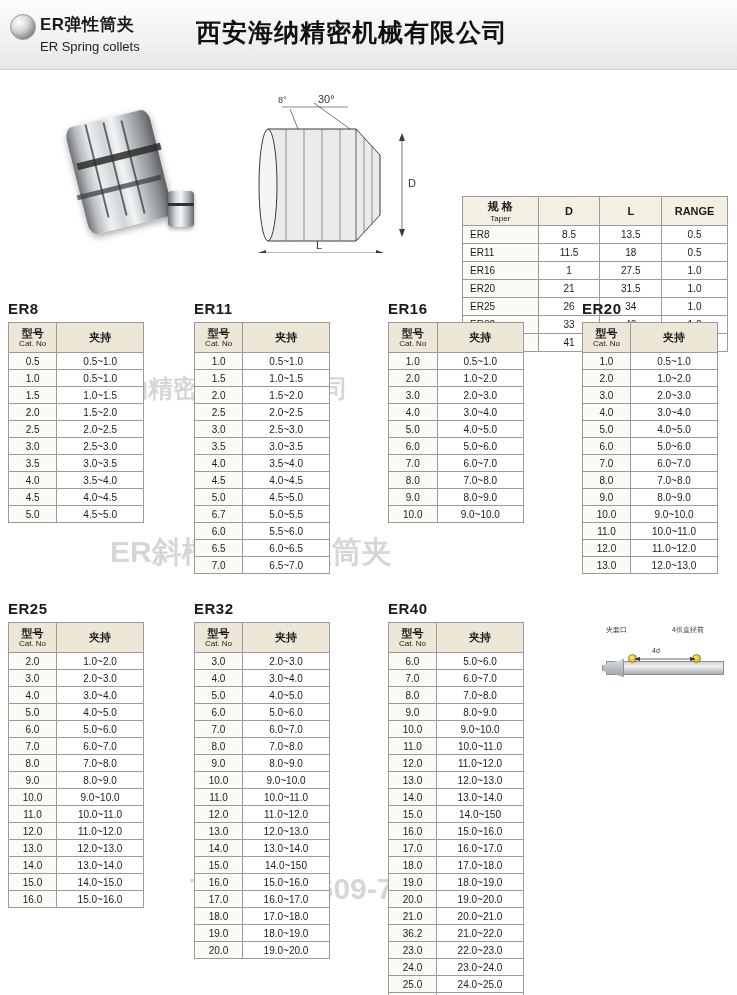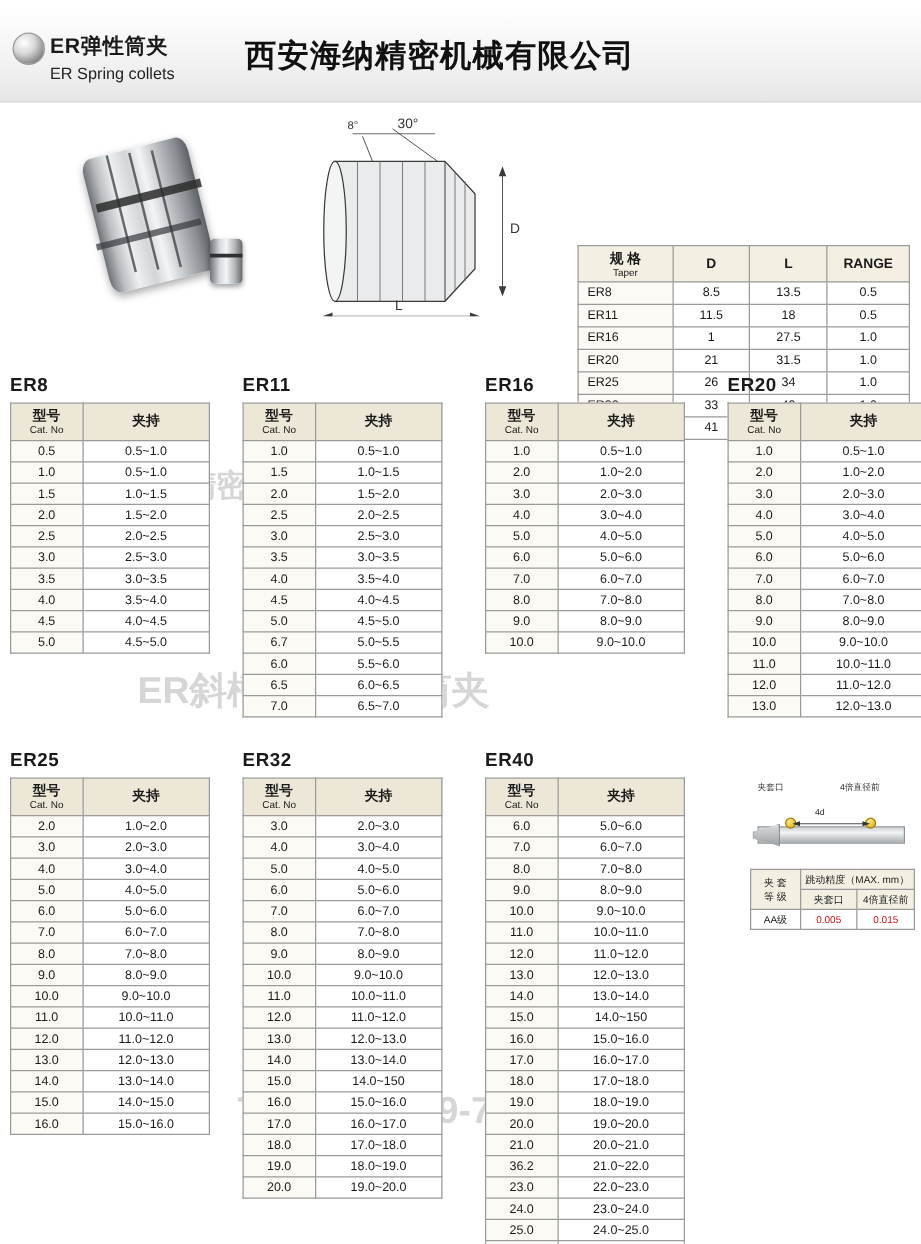--- a/index.html
+++ b/index.html
@@ -8,21 +8,21 @@
     width: 737px; height: 995px;
     background: #ffffff;
     font-family: "Liberation Sans", sans-serif;
     color: #1a1a1a;
     overflow: hidden;
   }
   .page { position: relative; width: 737px; height: 995px; }
 
   
   .header {
-    position: absolute; top: 12px; left: 0; width: 737px; height: 70px;
+    position: absolute; top: 0; left: 0; width: 737px; height: 70px;
     background: linear-gradient(to bottom, #fdfdfd 0%, #f2f2f2 55%, #e6e6e6 100%);
     border-bottom: 1px solid #cfcfcf;
   }
   .logo-ball {
     position: absolute; left: 10px; top: 14px; width: 26px; height: 26px;
     border-radius: 50%;
     background: radial-gradient(circle at 34% 30%, #ffffff 0%, #d8d8d8 38%, #8e8e8e 72%, #5a5a5a 100%);
     border: 1px solid #9a9a9a;
   }
   .header-title-cn {
@@ -87,21 +87,21 @@
   .spec-table thead th {
     background: #f3efe2; font-weight: bold; height: 26px; font-size: 11px;
   }
   .spec-table thead th .sub { display: block; font-size: 8px; font-weight: normal; }
   .spec-table tbody td:first-child { text-align: left; padding-left: 7px; background: #fbfaf5; }
 
   
   .er-block { position: absolute; }
   .er-title { font-size: 15px; font-weight: bold; margin-bottom: 5px; letter-spacing: .5px; }
   table.er {
-    border-collapse: collapse; font-size: 10px; background: #fff; width: 160px;
+    border-collapse: collapse; font-size: 10px; background: #fff; width: 136px;
   }
   table.er th, table.er td {
     border: 1px solid #9a9a9a; text-align: center; height: 17px; padding: 0;
   }
   table.er thead th {
     background: #ece7d6; font-weight: bold; height: 30px; font-size: 11px; line-height: 1.15;
   }
   table.er thead th .sub { display: block; font-size: 8px; font-weight: normal; }
   table.er td.col-a { width: 58px; background: #fbfaf5; }
   table.er td.col-b { width: 102px; }
@@ -795,35 +795,15 @@
       <div class="acc-cone"></div>
       <div class="acc-dot" style="left:28px;"></div>
       <div class="acc-dot" style="left:92px;"></div>
       <div style="position:absolute; left:52px; top:6px; font-size:7px; color:#333;">4d</div>
       <svg style="position:absolute; left:34px; top:14px;" width="62" height="8">
         <line x1="2" y1="4" x2="60" y2="4" stroke="#333" stroke-width="0.7"></line>
         <polygon points="0,4 6,2 6,6" fill="#333"></polygon>
         <polygon points="62,4 56,2 56,6" fill="#333"></polygon>
       </svg>
     </div>
-    <table class="acc">
-      <tbody>
-          <tr>
-        <th rowspan="2" style="width:40px;">
-          <span>夹 套</span><br>
-          <span>等 级</span>
-        </th>
-        <th colspan="2">跳动精度（MAX. mm）</th>
-      </tr>
-      <tr>
-        <th style="width:46px;">夹套口</th>
-        <th style="width:46px;">4倍直径前</th>
-      </tr>
-      <tr>
-        <td>AA级</td>
-        <td class="red">0.005</td>
-        <td class="red">0.015</td>
-      </tr>
-    </tbody>
-      </table>
   </div>
 
 </div>
 
 </body></html>

